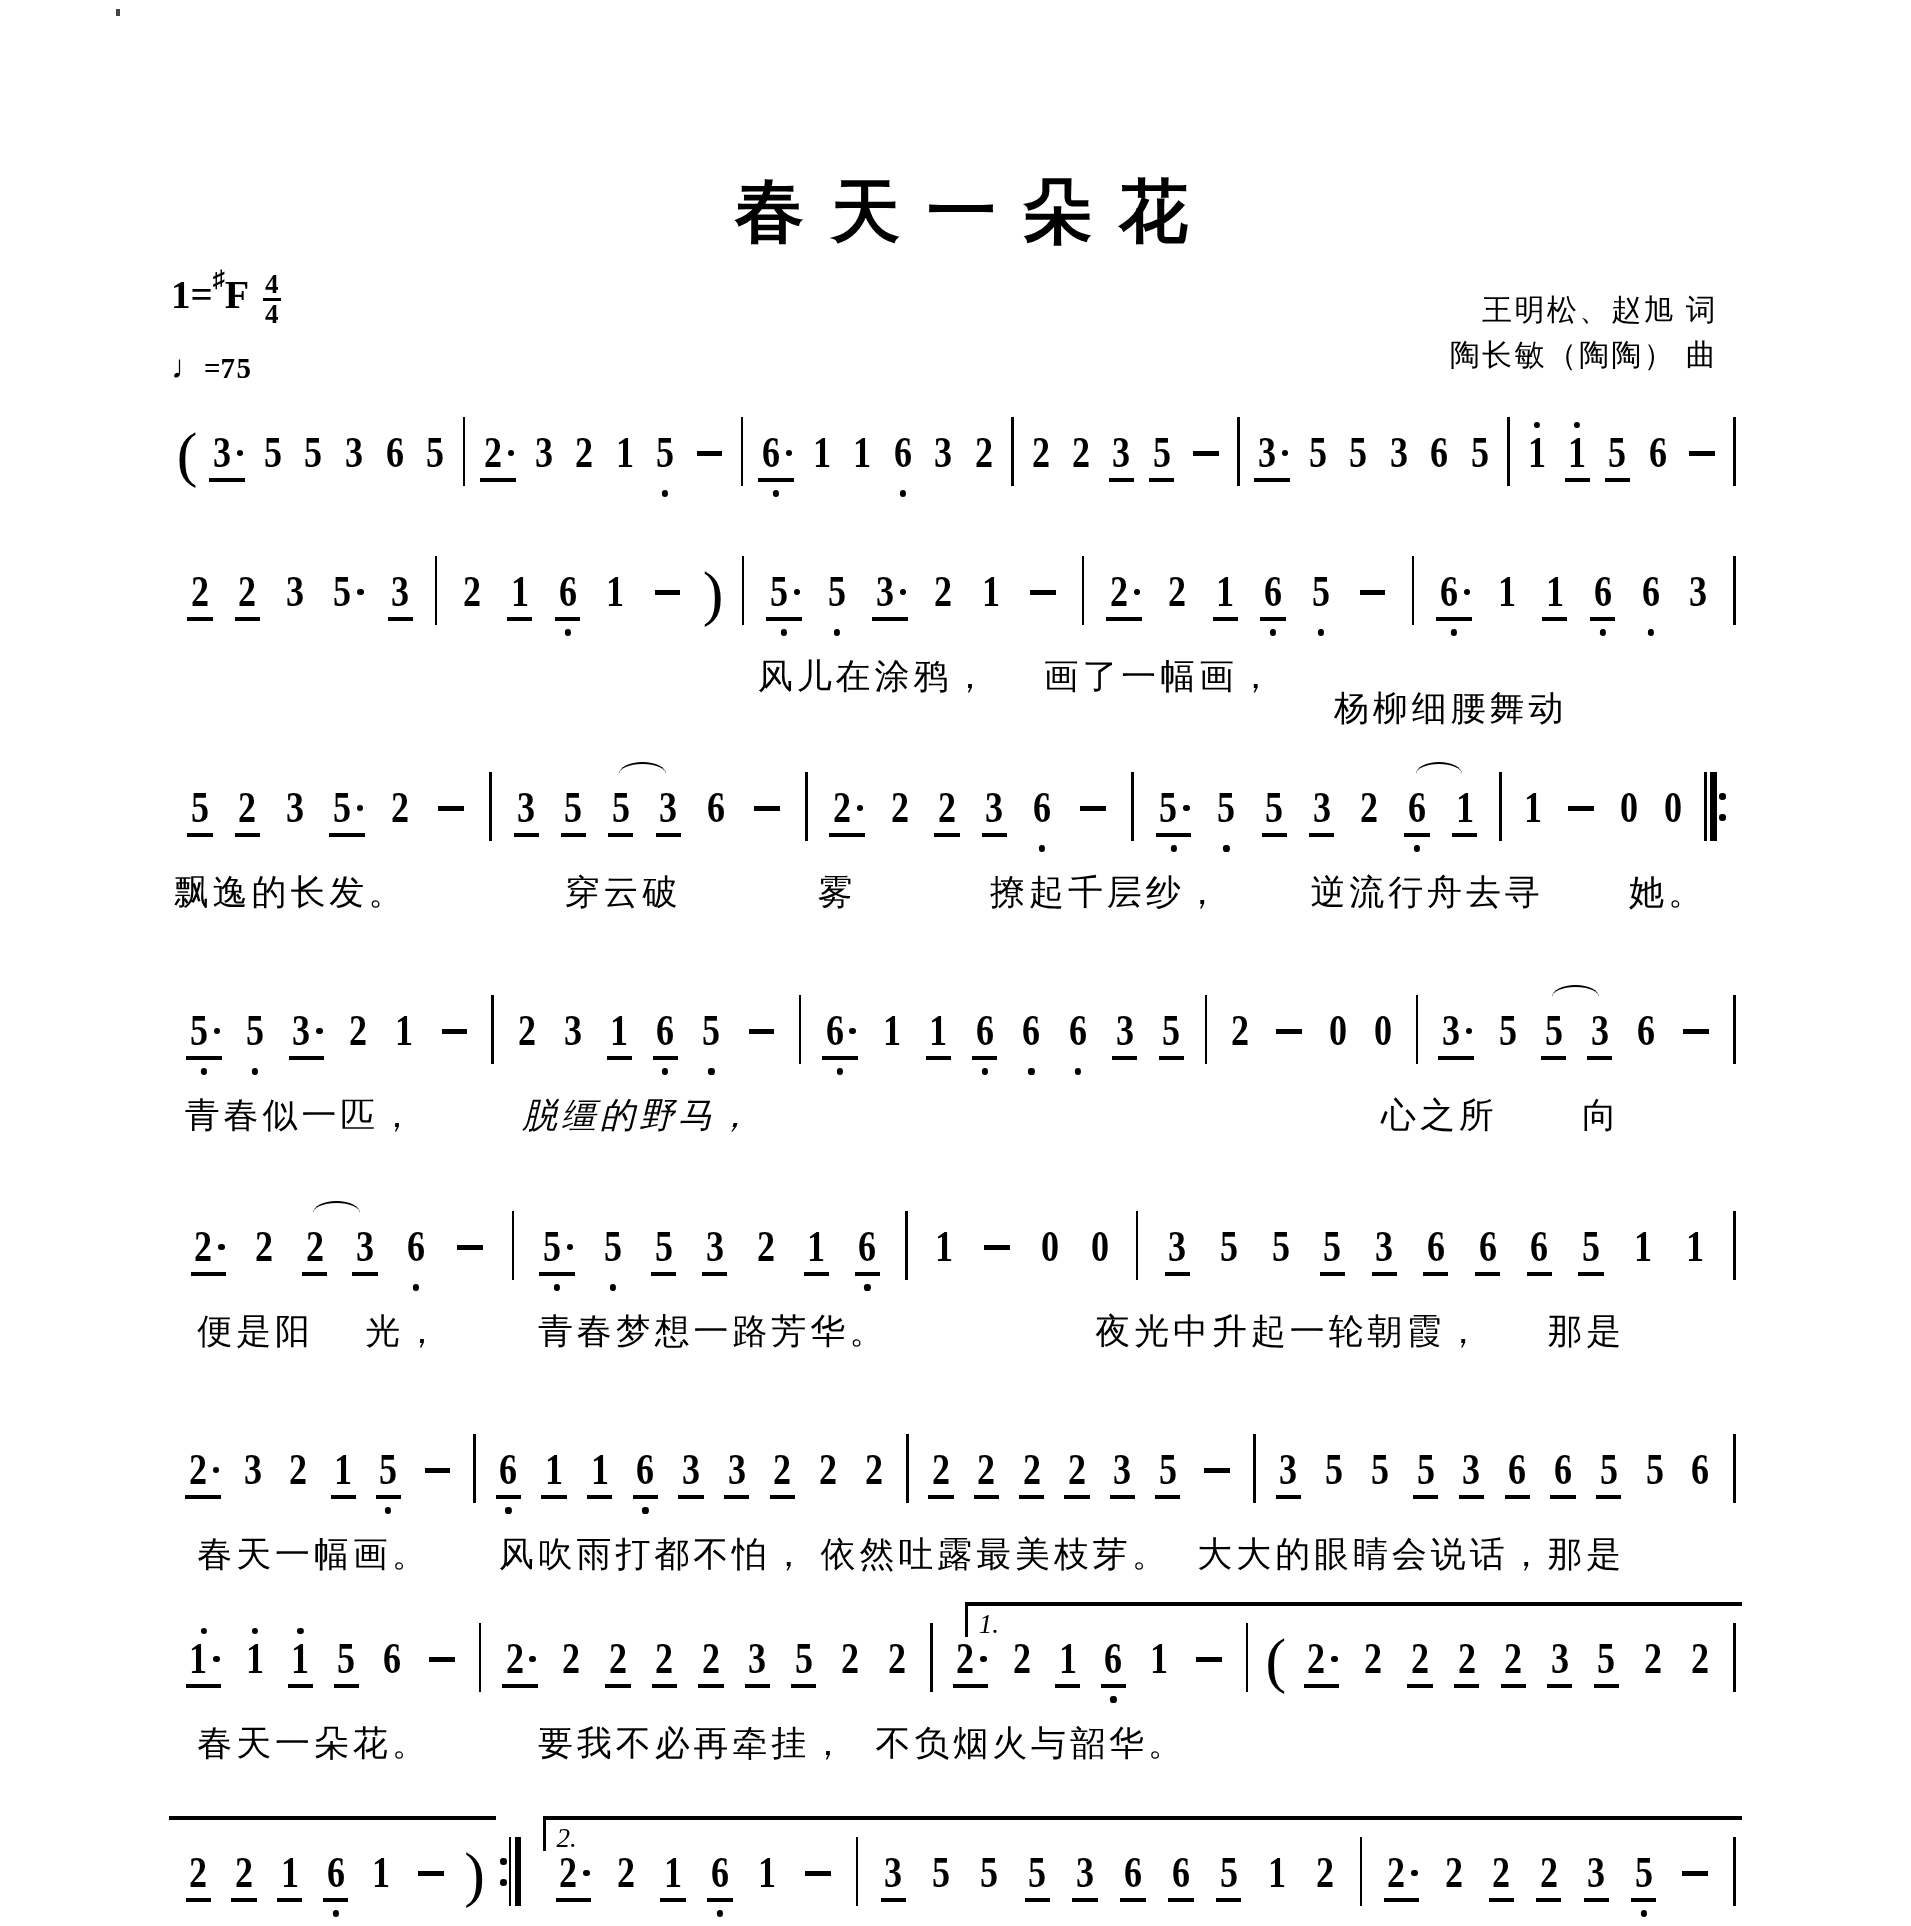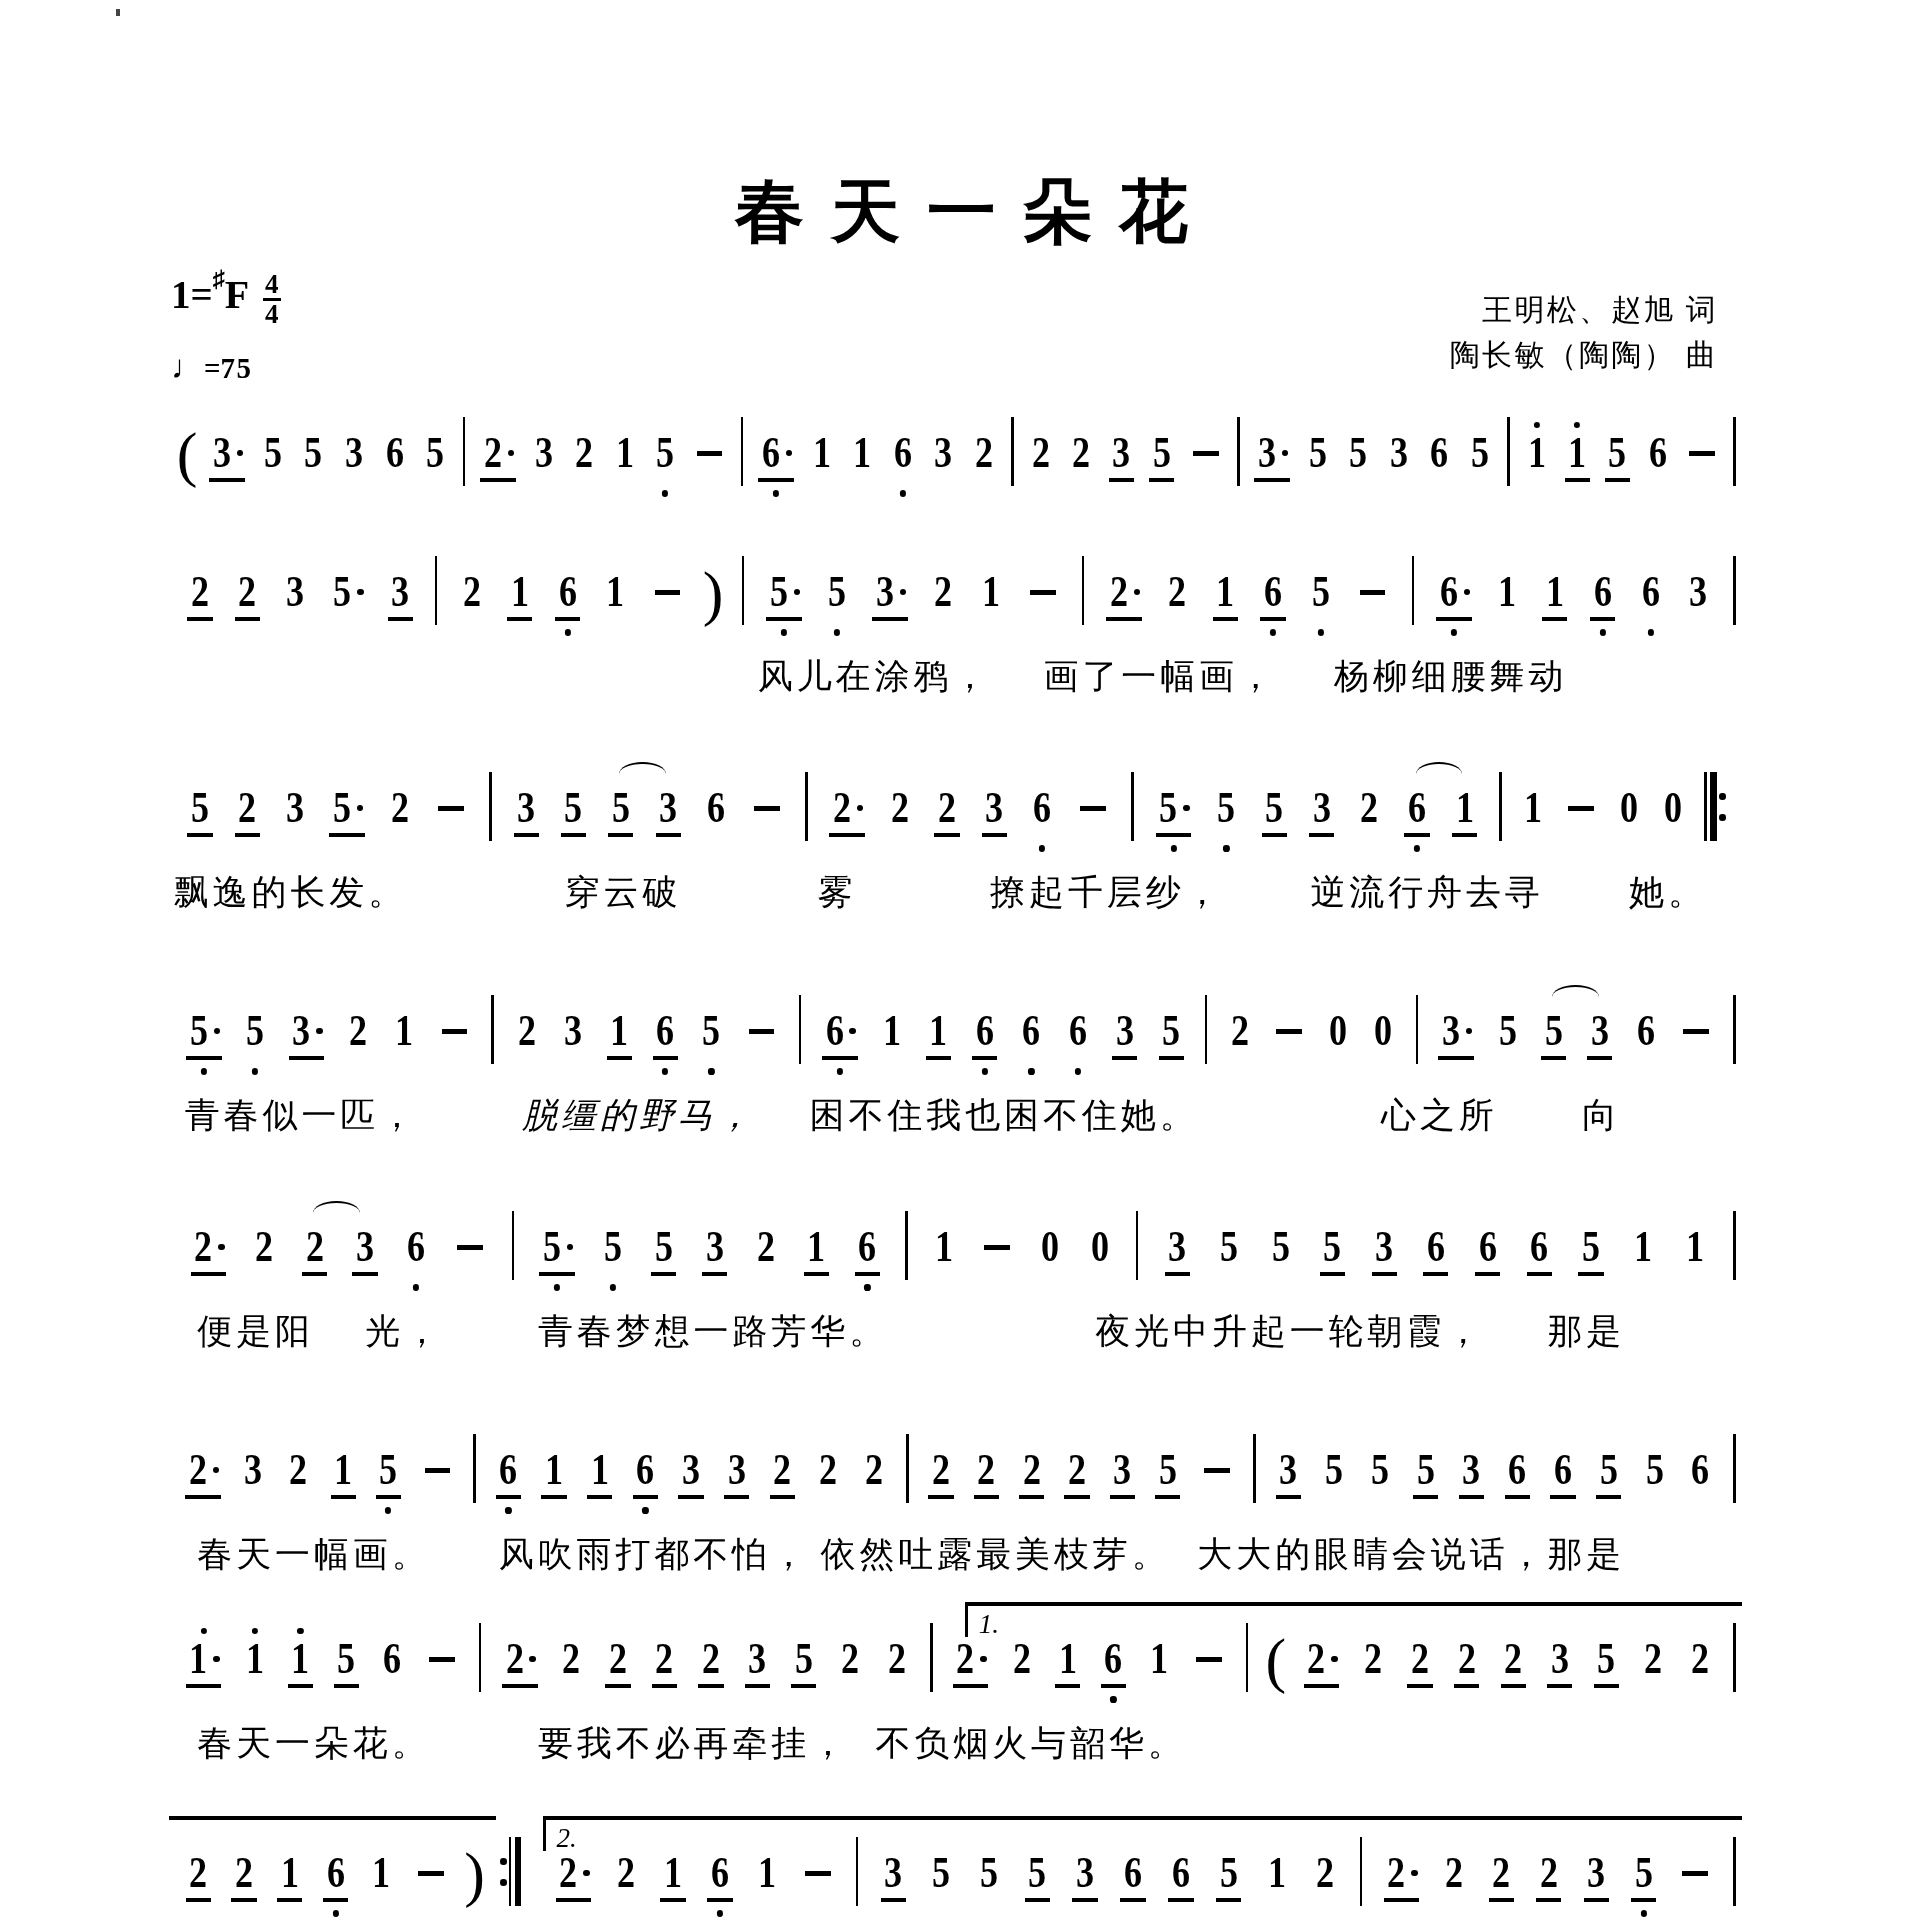--- a/index.html
+++ b/index.html
@@ -201,21 +201,21 @@
           <span class="note u1 lo"><span class="d">6</span></span>
           <span class="note lo"><span class="d">6</span></span>
           <span class="note"><span class="d">3</span></span>
         </span>
         <span class="barwrap">
           <span class="bl"></span>
         </span>
       </div>
       <span class="lyr" style="left: 37.5%;">风儿在涂鸦，</span>
       <span class="lyr" style="left: 55.7%;">画了一幅画，</span>
-      <span class="lyr" style="left: 74.2%;">杨柳细腰舞动</span>
+      <span class="lyr" style="left: 74.2%; margin-top: 32px;">杨柳细腰舞动</span>
     </div>
     <div class="system" style="top: 786px;">
       <div class="sysnotes">
         <span class="measure" style="flex-grow: 6;">
           <span class="note u1"><span class="d">5</span></span>
           <span class="note u1"><span class="d">2</span></span>
           <span class="note"><span class="d">3</span></span>
           <span class="note u1"><span class="d">5</span><span class="aug"></span></span>
           <span class="note u2"><span class="d">2</span></span>
           <span class="dash"></span>
@@ -329,21 +329,20 @@
           <span class="note u1"><span class="d">3</span></span>
           <span class="note"><span class="d">6</span></span>
           <span class="dash"></span>
         </span>
         <span class="barwrap">
           <span class="bl"></span>
         </span>
       </div>
       <span class="lyr" style="left: 1%;">青春似一匹，</span>
       <span class="lyr" style="left: 22.5%; font-style: italic;">脱缰的野马，</span>
-      <span class="lyr" style="left: 40.8%;">困不住我也困不住她。</span>
       <span class="lyr" style="left: 77.2%;">心之所</span>
       <span class="lyr" style="left: 90%;">向</span>
     </div>
     <div class="system" style="top: 1225px;">
       <div class="sysnotes">
         <span class="measure" style="flex-grow: 6;">
           <span class="note u1"><span class="d">2</span><span class="aug"></span></span>
           <span class="note u2"><span class="d">2</span></span>
           <span class="note u1"><span class="d">2</span><span class="tiearc"></span></span>
           <span class="note u1"><span class="d">3</span></span>

